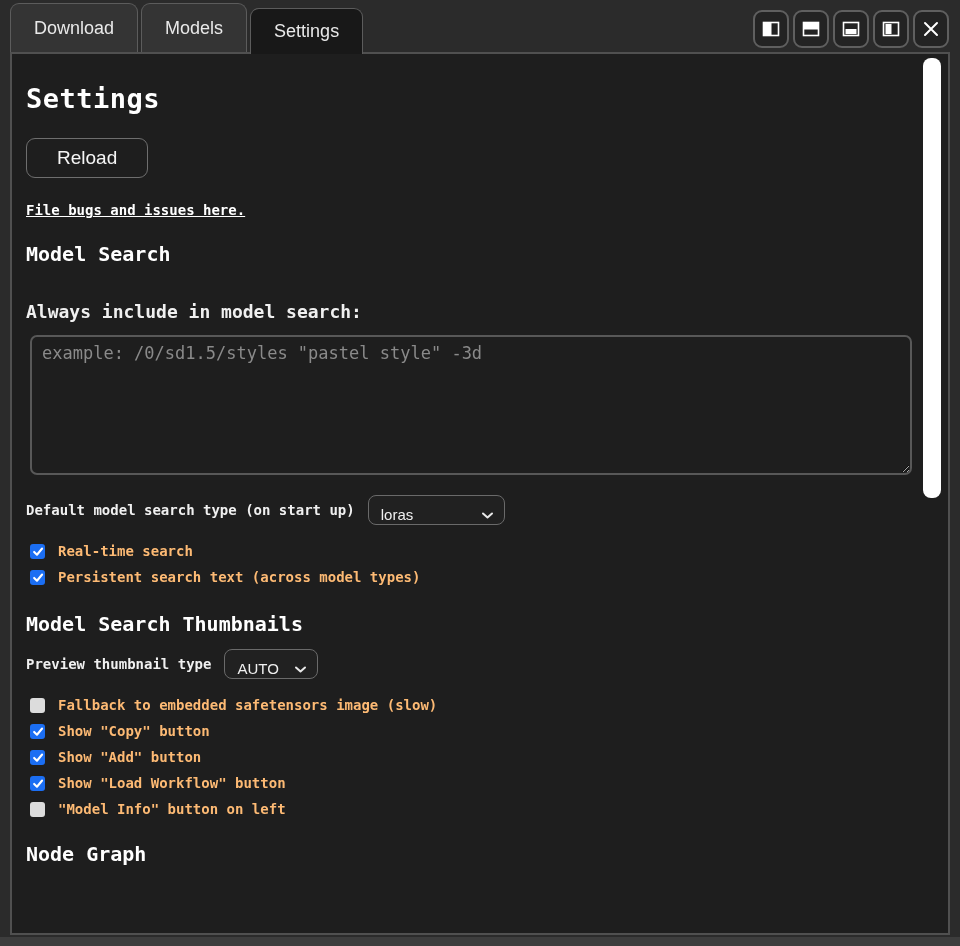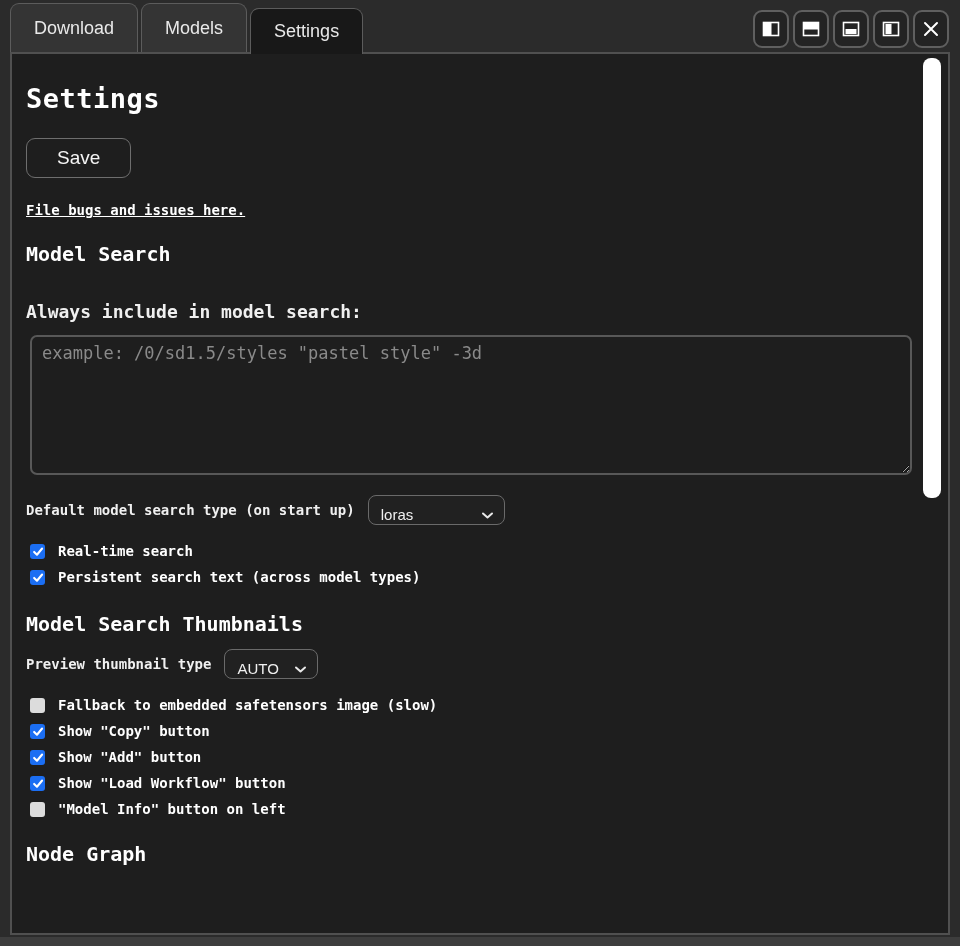--- a/index.html
+++ b/index.html
@@ -120,21 +120,21 @@
   }
   .cb-row.first-of-group { margin-top: 18px; }
   .cb {
     width: 15px; height: 15px; border-radius: 3px;
     background: #dcdcdc; flex: 0 0 auto;
     display: flex; align-items: center; justify-content: center;
   }
   .cb svg { display: none; }
   .cb.checked { background: #1b6ef3; }
   .cb.checked svg { display: block; }
-  .cb-label { font-size: 14px; font-weight: bold; color: #ffffff; text-align: center; }
+  .cb-label { font-size: 14px; font-weight: bold; color: #fdba74; text-align: center; }
 
   
   .v-scrollbar {
     position: absolute; top: 0; right: 0; width: 22px; height: 100%;
     z-index: 5;
   }
   .v-thumb {
     position: absolute; top: 4px; right: 7px;
     width: 18px; height: 440px;
     background: #ffffff; border-radius: 8px;
@@ -197,21 +197,21 @@
     </span>
   </div>
 </div>
 
 <div class="panel">
   <div class="panel-content">
 
     <h1 class="title mono">Settings</h1>
 
     <div class="btn-row">
-      <button class="btn">Save</button>
+      <button class="btn">Reload</button>
     </div>
 
     <a class="issues-link mono">File bugs and issues here.</a>
 
     <h2 class="section mono">Model Search</h2>
 
     <div class="field-label mono">Always include in model search:</div>
 
     <textarea class="search-box" placeholder="example: /0/sd1.5/styles &quot;pastel style&quot; -3d" style=""></textarea>
 

